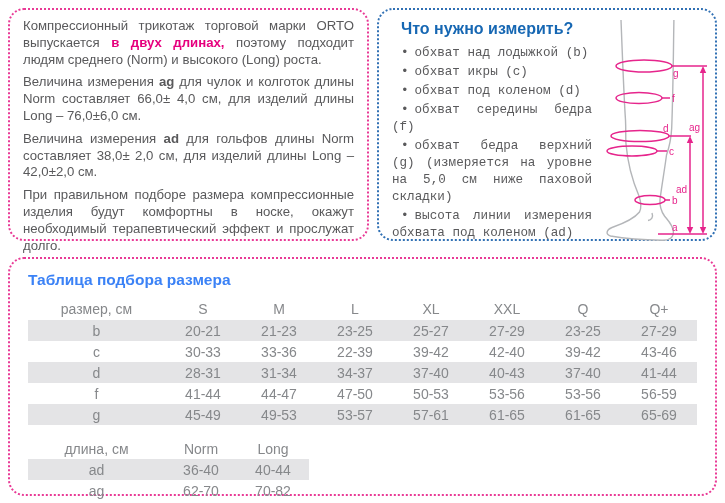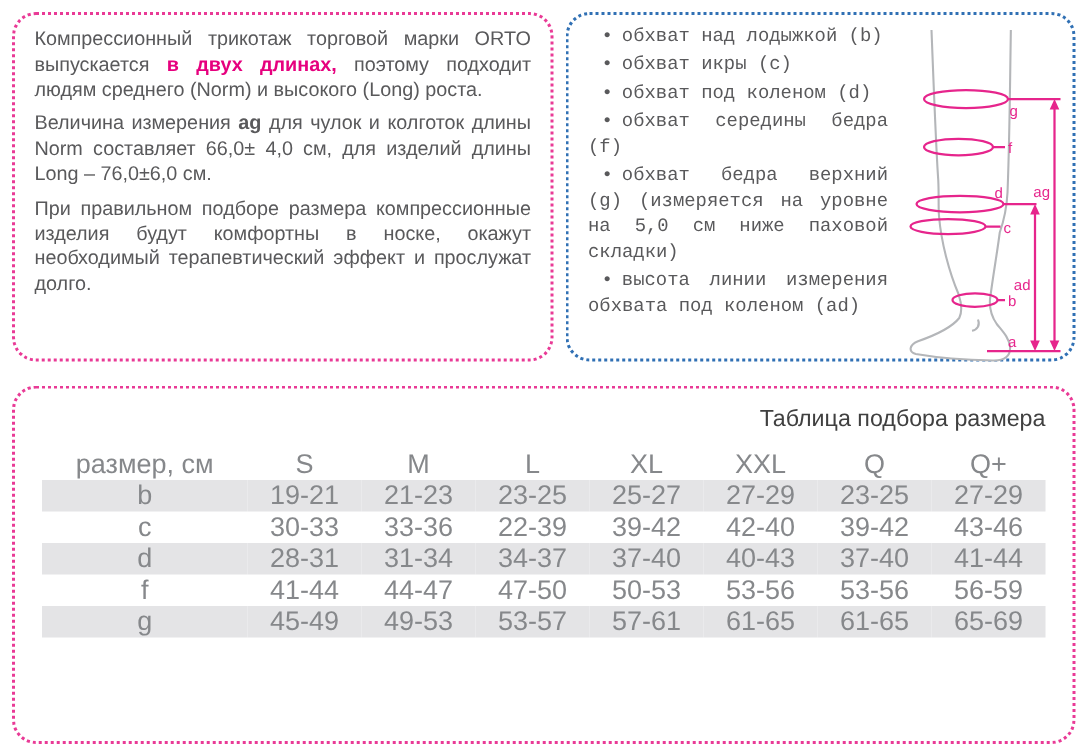--- a/index.html
+++ b/index.html
@@ -47,48 +47,50 @@
   .m-list .blt { margin-right:6px; }
   .leg-svg { position:absolute; top:4px; right:2px; }
 
   
   .table-box {
     width:709px; height:239px;
     border:2px dotted #e93a96;
     padding:6px 18px 8px 18px;
   }
   .t-title {
-    text-align:right; color:#404040;
-    font-size:15.5px; font-weight:normal;
+    text-align:left; color:#3b82f6;
+    font-size:15.5px; font-weight:bold;
     margin:6px 0 9px 0;
   }
   table { border-collapse:collapse; table-layout:fixed; }
   .sz { width:669px; }
   .sz th, .sz td, .len th, .len td {
-    font-weight:normal; font-size:18px; color:#86888b;
+    font-weight:normal; font-size:14px; color:#86888b;
     text-align:center; padding:0; height:21px;
   }
   .sz th { height:22px; }
   .shaded td { background:#e4e4e6; }
   .len { width:281px; margin-top:13px; }
 </style>
 </head>
 <body>
 
 <div class="page">
 
   <div class="top-row">
 
     <div class="box intro-box">
       <p><span>Компрессионный трикотаж торговой марки ORTO выпускается </span><span class="b-mag">в двух длинах,</span><span> поэтому подходит людям среднего (Norm) и высокого (Long) роста.</span></p>
       <p><span>Величина измерения </span><span class="b-dk">ag</span><span> для чулок и колготок длины Norm составляет 66,0± 4,0 см, для изделий длины Long – 76,0±6,0 см.</span></p>
+      <p><span>Величина измерения </span><span class="b-dk">ad</span><span> для гольфов длины Norm составляет 38,0± 2,0 см, для изделий длины Long – 42,0±2,0 см.</span></p>
       <p><span>При правильном подборе размера компрессионные изделия будут комфортны в носке, окажут необходимый терапевтический эффект и прослужат долго.</span></p>
     </div>
 
     <div class="box measure-box">
+      <div class="m-title">Что нужно измерить?</div>
       <ul class="m-list">
         <li><span class="blt">•</span><span>обхват над лодыжкой (b)</span></li>
         <li><span class="blt">•</span><span>обхват икры (c)</span></li>
         <li><span class="blt">•</span><span>обхват под коленом (d)</span></li>
         <li><span class="blt">•</span><span>обхват середины бедра (f)</span></li>
         <li><span class="blt">•</span><span>обхват бедра верхний (g) (измеряется на уровне на 5,0 см ниже паховой складки)</span></li>
         <li><span class="blt">•</span><span>высота линии измерения обхвата под коленом (ad)</span></li>
       </ul>
 
       <svg class="leg-svg" width="135" height="229" viewBox="0 0 135 229">
@@ -165,21 +167,21 @@
         <th>S</th>
         <th>M</th>
         <th>L</th>
         <th>XL</th>
         <th>XXL</th>
         <th>Q</th>
         <th>Q+</th>
       </tr>
       <tr class="shaded">
         <td>b</td>
-        <td>19-21</td>
+        <td>20-21</td>
         <td>21-23</td>
         <td>23-25</td>
         <td>25-27</td>
         <td>27-29</td>
         <td>23-25</td>
         <td>27-29</td>
       </tr>
       <tr>
         <td>c</td>
         <td>30-33</td>
@@ -216,15 +218,39 @@
         <td>49-53</td>
         <td>53-57</td>
         <td>57-61</td>
         <td>61-65</td>
         <td>61-65</td>
         <td>65-69</td>
       </tr>
     </tbody>
       </table>
 
+    <table class="len">
+      <colgroup>
+        <col style="width:137px">
+          <col style="width:72px">
+          <col style="width:72px">
+      </colgroup>
+      <tbody>
+          <tr>
+        <th>длина, см</th>
+        <th>Norm</th>
+        <th>Long</th>
+      </tr>
+      <tr class="shaded">
+        <td>ad</td>
+        <td>36-40</td>
+        <td>40-44</td>
+      </tr>
+      <tr>
+        <td>ag</td>
+        <td>62-70</td>
+        <td>70-82</td>
+      </tr>
+    </tbody>
+      </table>
   </div>
 
 </div>
 
 </body></html>

